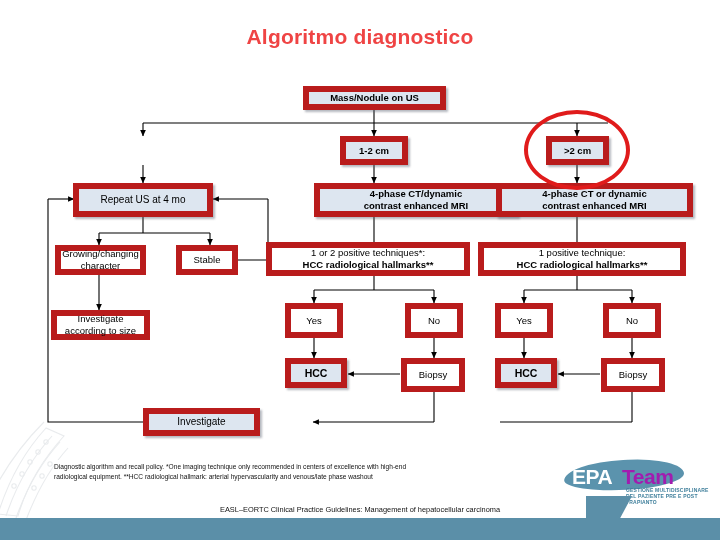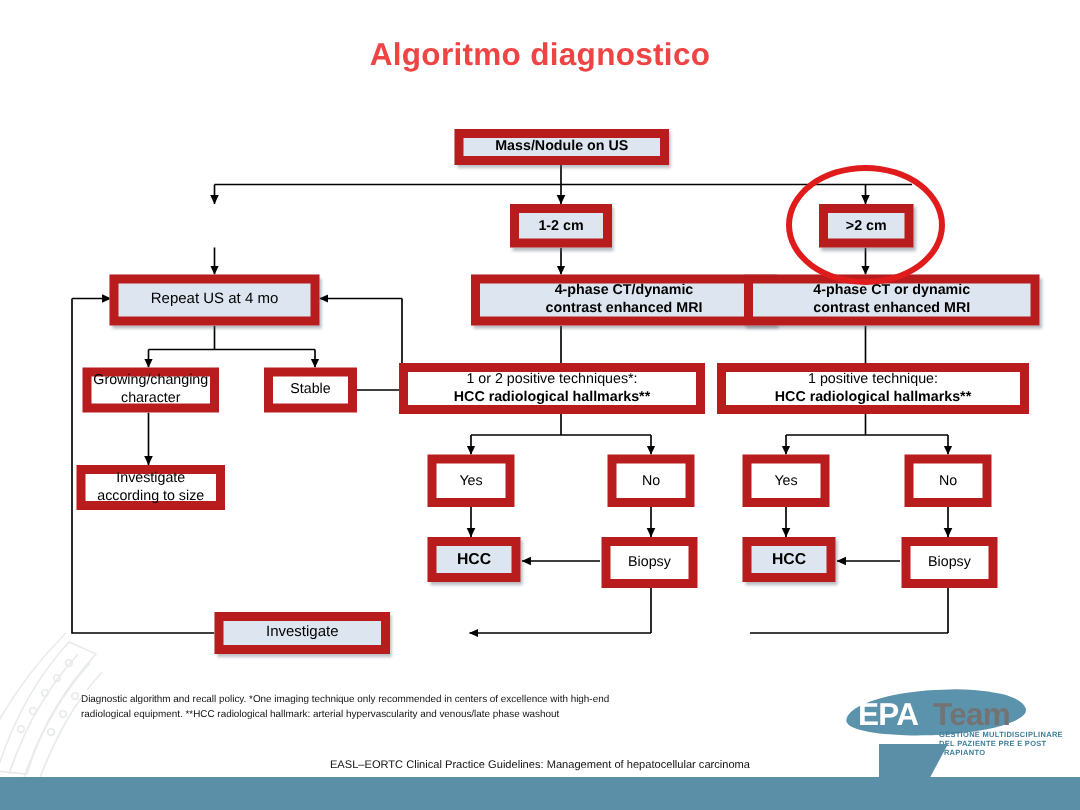--- a/index.html
+++ b/index.html
@@ -115,21 +115,21 @@
   }
   .logo .lg-epa {
     position: absolute; left: 12px; top: 7px;
     font-size: 21px; font-weight: bold;
     color: #ffffff; letter-spacing: -.5px;
     font-family: "Liberation Sans", sans-serif;
   }
   .logo .lg-team {
     position: absolute; left: 62px; top: 7px;
     font-size: 21px; font-weight: bold;
-    color: #737373; letter-spacing: -.5px;
+    color: #a21caf; letter-spacing: -.5px;
   }
   .logo .lg-sub1, .logo .lg-sub2 {
     position: absolute; left: 66px;
     font-size: 5px; font-weight: bold;
     color: #3f7f9b; letter-spacing: .2px;
   }
   .logo .lg-sub1 { top: 29px; }
   .logo .lg-sub2 { top: 35px; }
 
   

